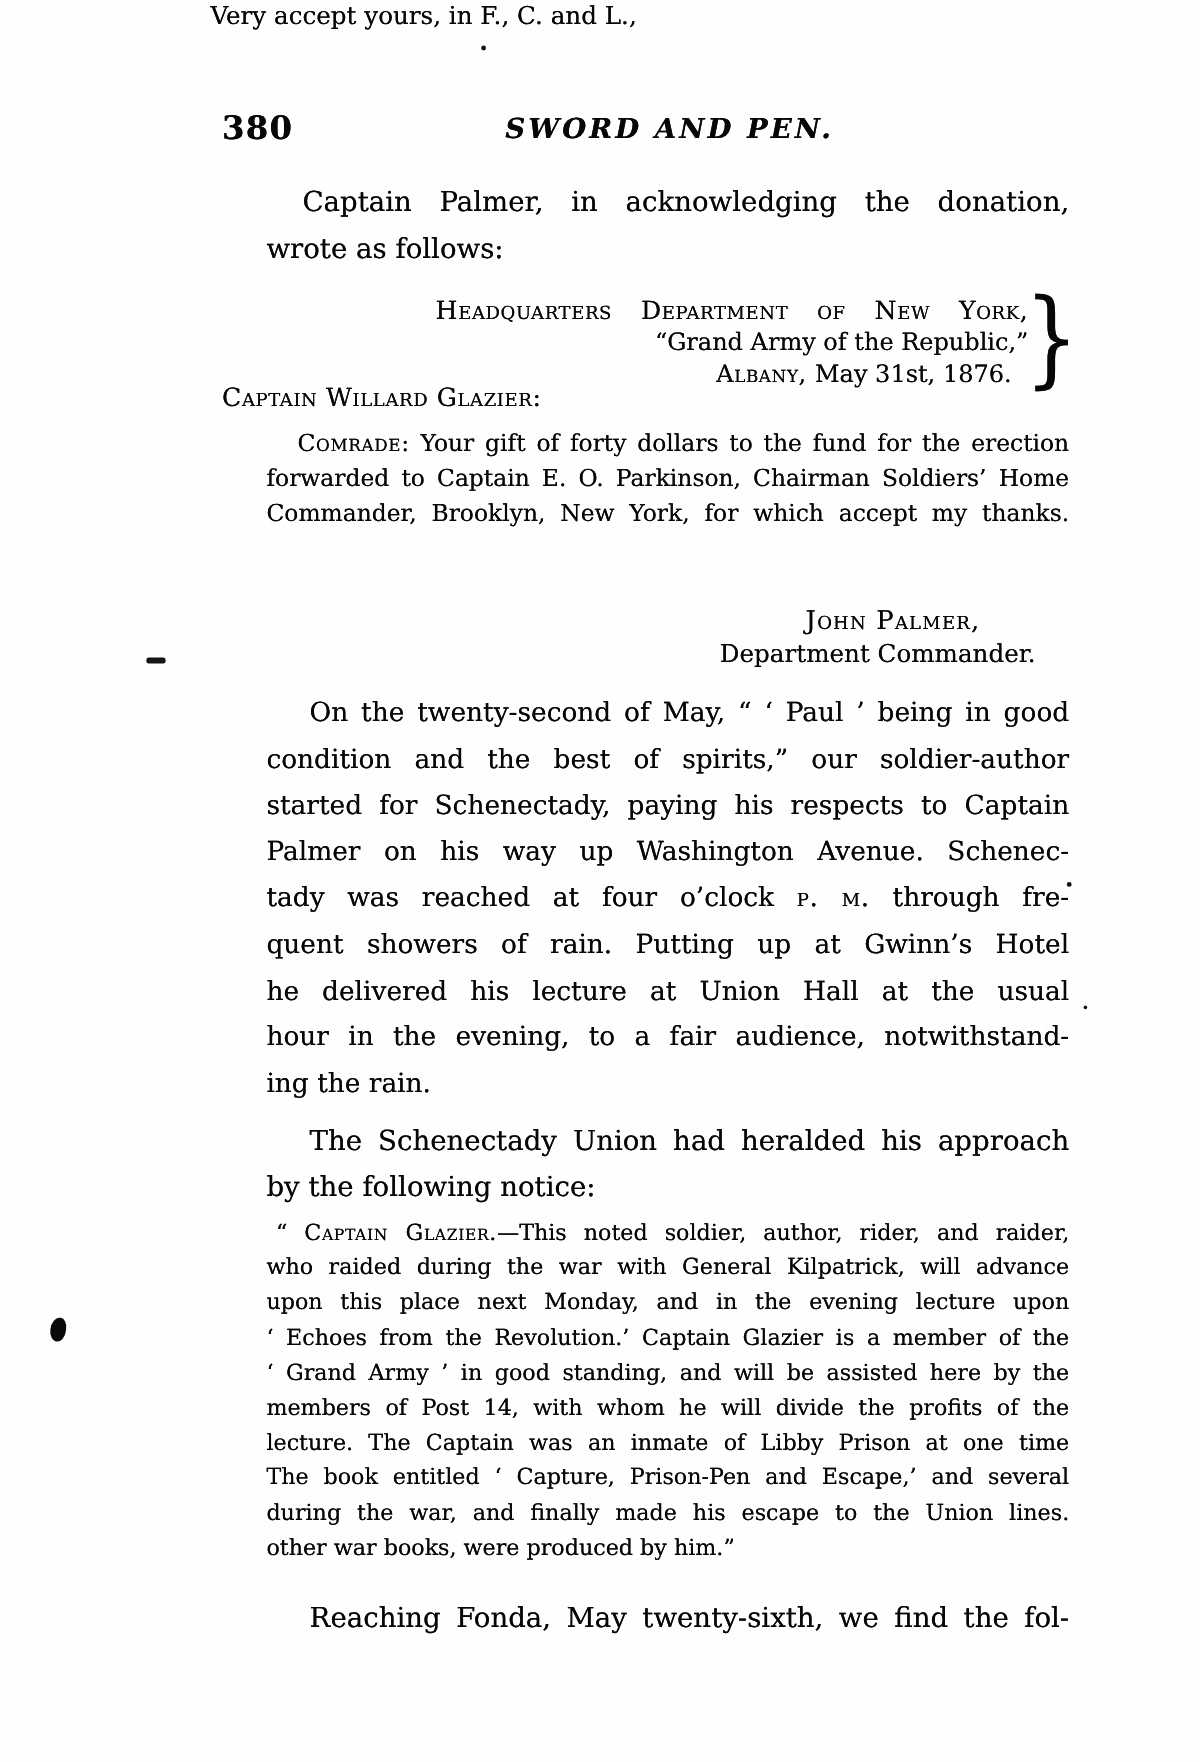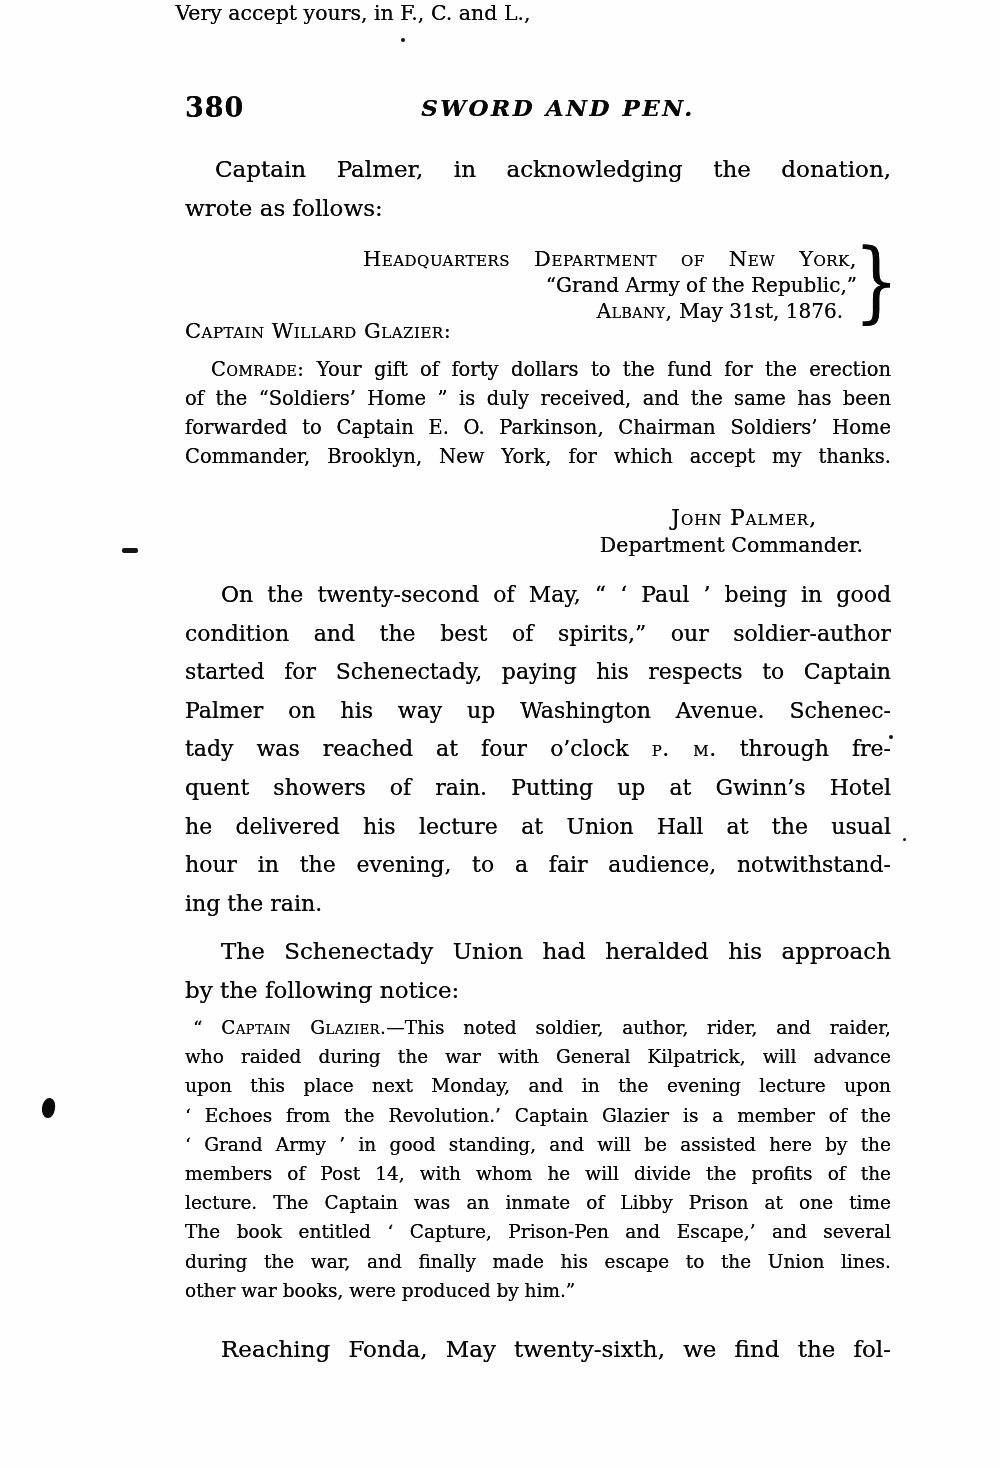--- a/index.html
+++ b/index.html
@@ -19,21 +19,21 @@
   
   .running-head { top: 92px; height: 30px; }
   .page-num { position: absolute; left: 0; top: 0; font-size: 27px; font-weight: bold; letter-spacing: 1px; }
   .head-title {
     position: absolute; left: 0; top: 2px; width: 706px;
     text-align: center; text-indent: 40px;
     font-style: italic; font-weight: bold; font-size: 23px; letter-spacing: 2.5px;
   }
 
   
-  .block .line { text-align: justify; text-align-last: justify; }
+  .block .line { text-align: justify; text-align-last: justify; margin-left: 37px; }
   .block .line.last { text-align-last: left; }
 
   .intro { top: 150px; font-size: 23px; line-height: 39px; }
   .intro .line.first { text-indent: 30px; }
 
   
   .letterhead { position: absolute; left: 363px; top: 246px; width: 494px; font-size: 20px; line-height: 26px; }
   .letterhead .line:nth-child(1) { font-size: 21px; text-align: justify; text-align-last: justify; }
   .letterhead .line:nth-child(2) { text-align: right; padding-left: 14px; }
   .letterhead .line:nth-child(3) { text-align: right; padding-right: 14px; }
@@ -91,21 +91,20 @@
       <div class="line first"><span class="sc">Headquarters Department of New York,</span></div>
       <div class="line"><span>“Grand Army of the Republic,”</span></div>
       <div class="line last"><span class="sc">Albany, </span><span class="i">May 31st, </span><span>1876.</span></div>
     </div>
   <div class="brace">}</div>
 
   <div class="col salutation">Captain Willard Glazier:</div>
 
   <div class="col block letter-body">
       <div class="line first"><span class="sc">Comrade:</span><span> Your gift of forty dollars to the fund for the erection</span></div>
-      <div class="line"><span>of the “Soldiers’ Home ” is duly received, and the same has been</span></div>
       <div class="line"><span>forwarded to Captain E. O. Parkinson, Chairman Soldiers’ Home</span></div>
       <div class="line"><span>Commander, Brooklyn, New York, for which accept my thanks.</span></div>
     </div>
 
   <div class="closing">Very accept yours, in F., C. and L.,</div>
   <div class="col signature">John Palmer,</div>
   <div class="col sig-title">Department Commander.</div>
 
   <div class="col block para1">
       <div class="line first"><span>On the twenty-second of May, “ ‘ Paul ’ being in good</span></div>

